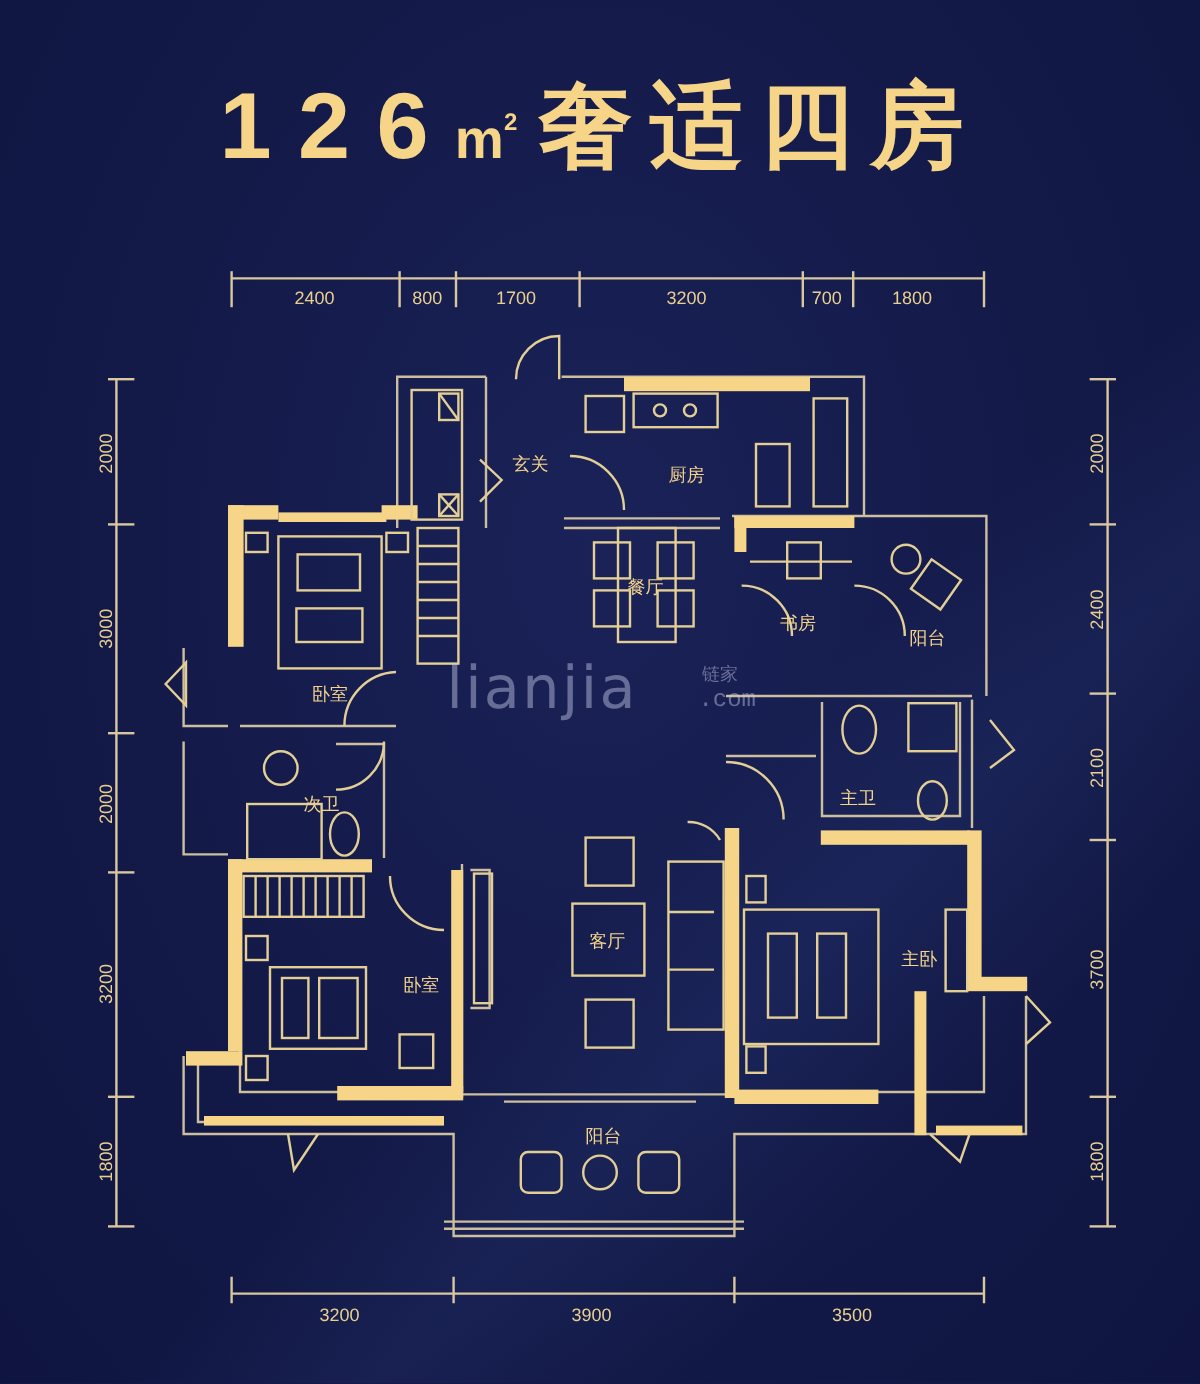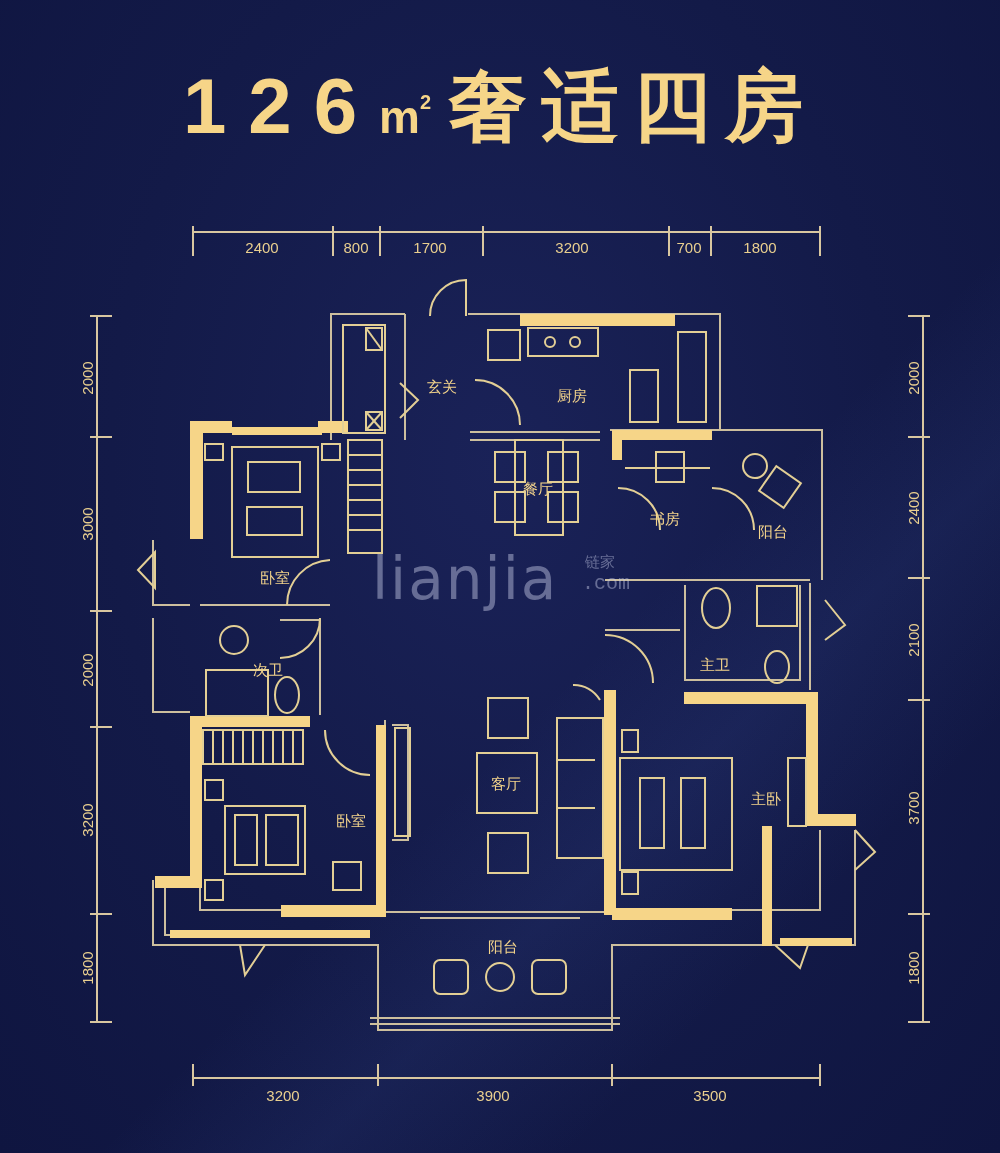--- a/index.html
+++ b/index.html
@@ -19,21 +19,21 @@
     position: absolute; left: 0; top: 52px; width: 1000px; text-align: center;
     color: #f6d588; font-weight: bold; font-size: 78px; letter-spacing: 14px;
     line-height: 100px;
   }
   .title .unit { font-size: 46px; letter-spacing: 0; margin-right: 18px; }
   .title .unit sup { font-size: 20px; vertical-align: 24px; }
   .title .num { letter-spacing: 22px; }
   svg.plan { position: absolute; left: 0; top: 0; }
   .dim-label { font-family: "Liberation Sans", sans-serif; font-size: 15px; fill: #e9cf8f; }
   .room-label { font-family: "DejaVu Sans", sans-serif; font-size: 15px; fill: #f4d48b; }
-  .wm { position: absolute; left: 372px; top: 545px; color: rgba(200,205,230,0.45); font-size: 58px; font-family: "DejaVu Sans", sans-serif; letter-spacing: 2px; }
+  .wm { position: absolute; left: 372px; top: 545px; color: rgba(200,205,230,0.45); font-size: 49px; font-family: "DejaVu Sans", sans-serif; letter-spacing: 2px; }
   .wm-cn { position: absolute; left: 585px; top: 553px; color: rgba(200,205,230,0.45); font-size: 15px; font-family: Liberation Sans, sans-serif; }
   .wm-com { position: absolute; left: 582px; top: 572px; color: rgba(200,205,230,0.45); font-size: 20px; font-family: Liberation Mono, monospace; }
 </style>
 </head>
 <body>
 
 <div class="bg"></div>
 
 <div class="title">
   <span class="num">126</span><span class="unit"><span>m</span><sup>2</sup></span><span>奢适四房</span>

